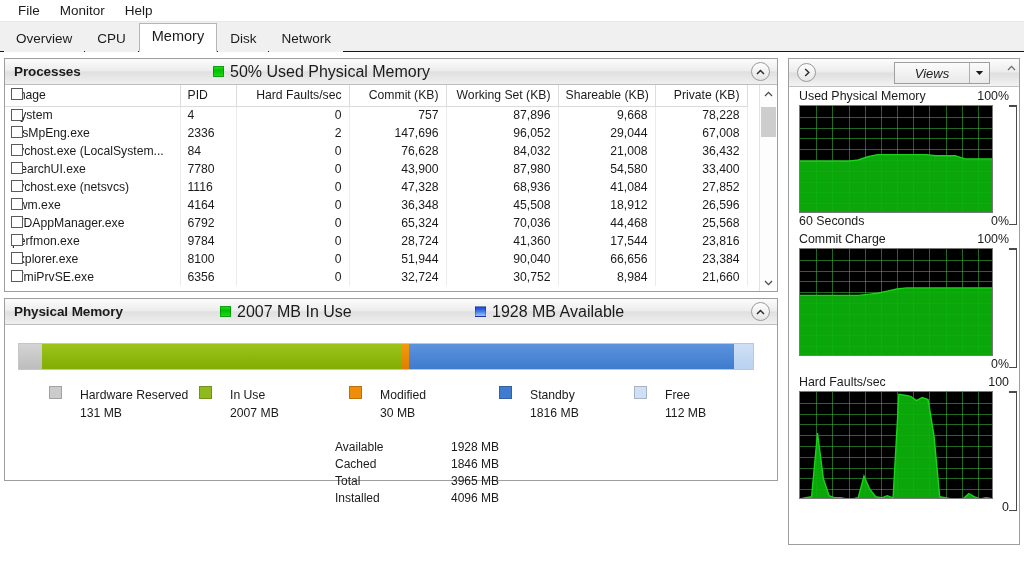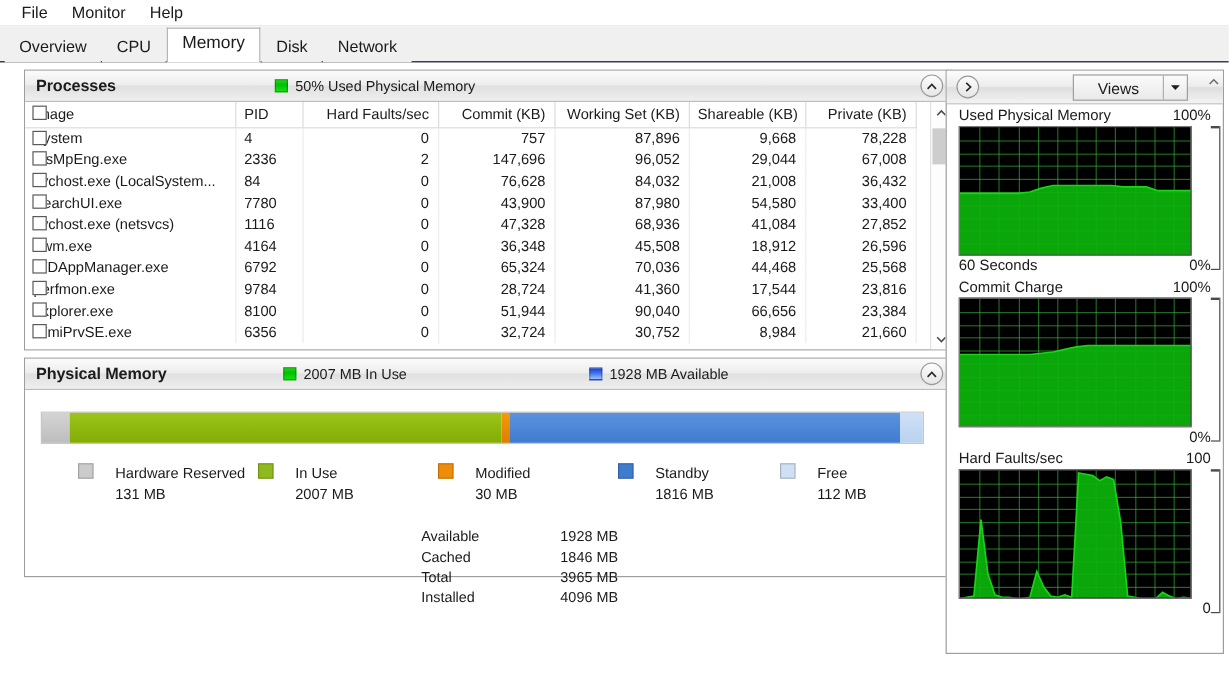--- a/index.html
+++ b/index.html
@@ -55,21 +55,21 @@
     background: #ffffff;
     border: 1px solid #b5b5b5;
     border-bottom: 1px solid #ffffff;
     font-size: 14.5px;
     padding: 4px 12px 6px 12px;
     z-index: 2;
   }
 
   
   #leftcol {
-    position: absolute; left: 20px; top: 58px;
+    position: absolute; left: 4px; top: 58px;
     width: 709px; height: 510px; padding-left: 33px;
   }
 
   .panel {
     background: #ffffff;
     border: 1px solid #9e9e9e;
     position: absolute;
     left: 0;
   }
   .panel-header {
@@ -79,21 +79,21 @@
     display: flex; align-items: center;
     position: relative;
   }
   .panel-title {
     font-size: 13.5px; font-weight: bold; color: #1b1b1b;
     padding-left: 9px;
     letter-spacing: -0.1px;
   }
   .hdr-stat {
     display: flex; align-items: center;
-    font-size: 12px; color: #1b1b1b;
+    font-size: 16px; color: #1b1b1b;
     position: absolute;
   }
   .swatch {
     width: 11px; height: 11px;
     margin-right: 6px;
     display: inline-block;
     border: 1px solid rgba(0,0,0,0.25);
   }
   .swatch.green {
     background: linear-gradient(to bottom, #25d21c 0%, #00c000 40%, #12e010 100%);
@@ -257,20 +257,21 @@
     font-size: 10px; color: #2a2a2a;
     cursor: default;
   }
   #views-btn {
     position: absolute; left: 105px; top: 3px;
     width: 96px; height: 22px;
     border: 1px solid #9f9f9f;
     background: linear-gradient(to bottom,#fbfbfb,#e9e9e9);
     display: flex; align-items: center;
     cursor: default;
+    font-style: italic;
   }
   #views-label {
     flex: 1; text-align: center;
     font-size: 13px; color: #1b1b1b;
   }
   #views-caret {
     width: 20px; height: 100%;
     border-left: 1px solid #b0b0b0;
     display: flex; align-items: center; justify-content: center;
     font-size: 9px; color: #1b1b1b;

